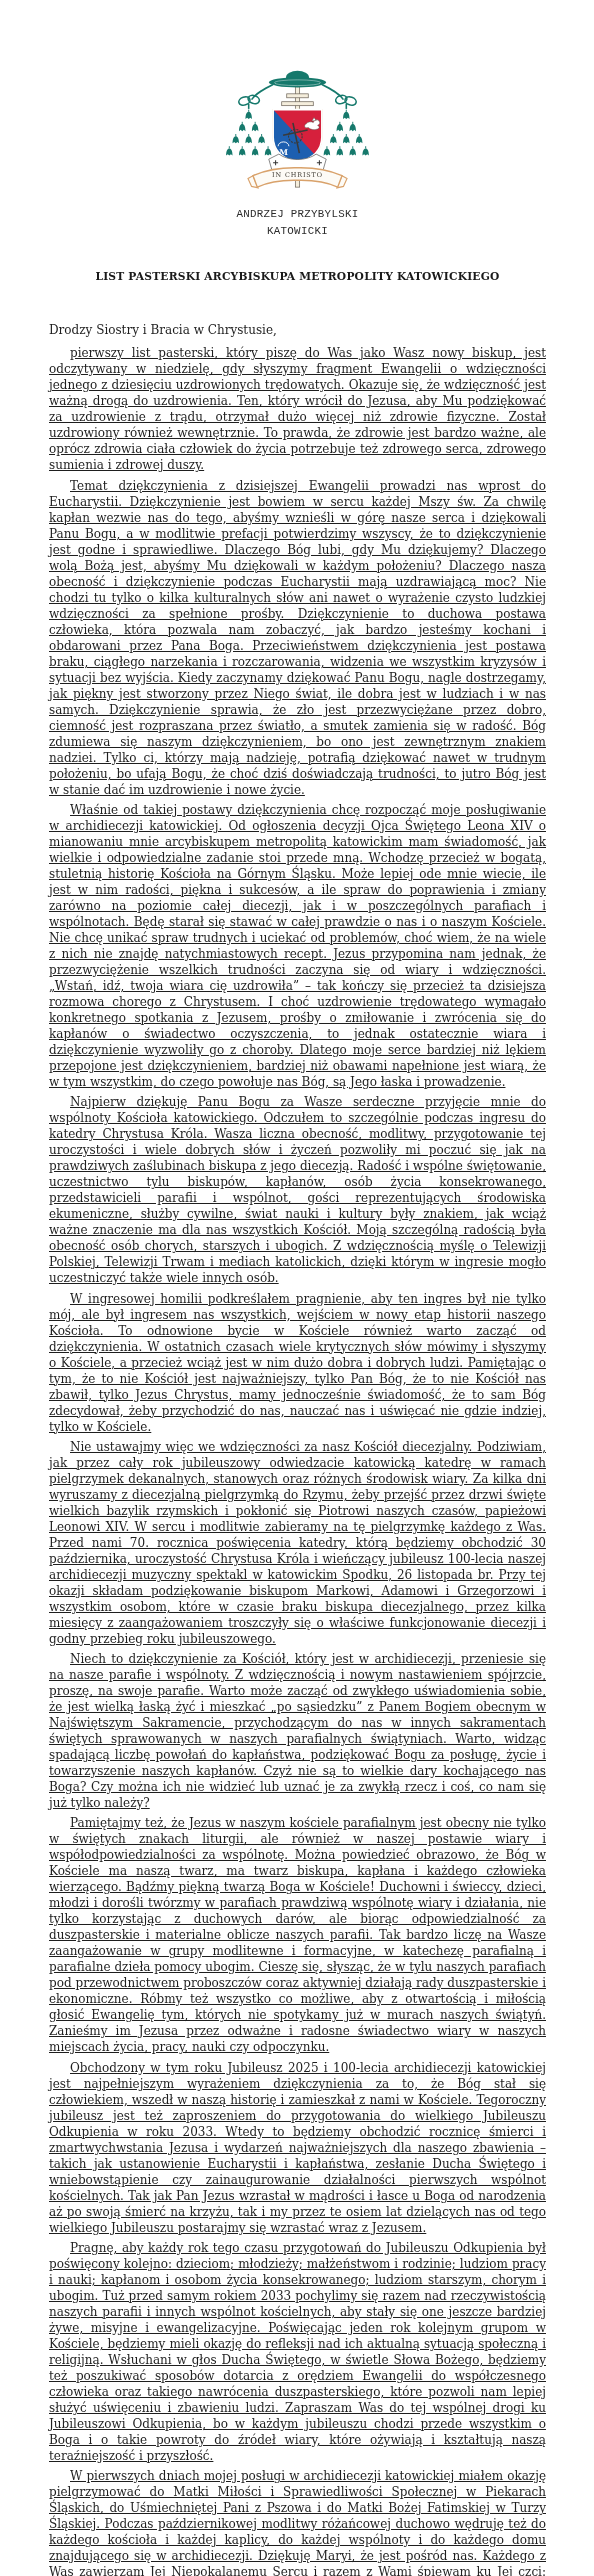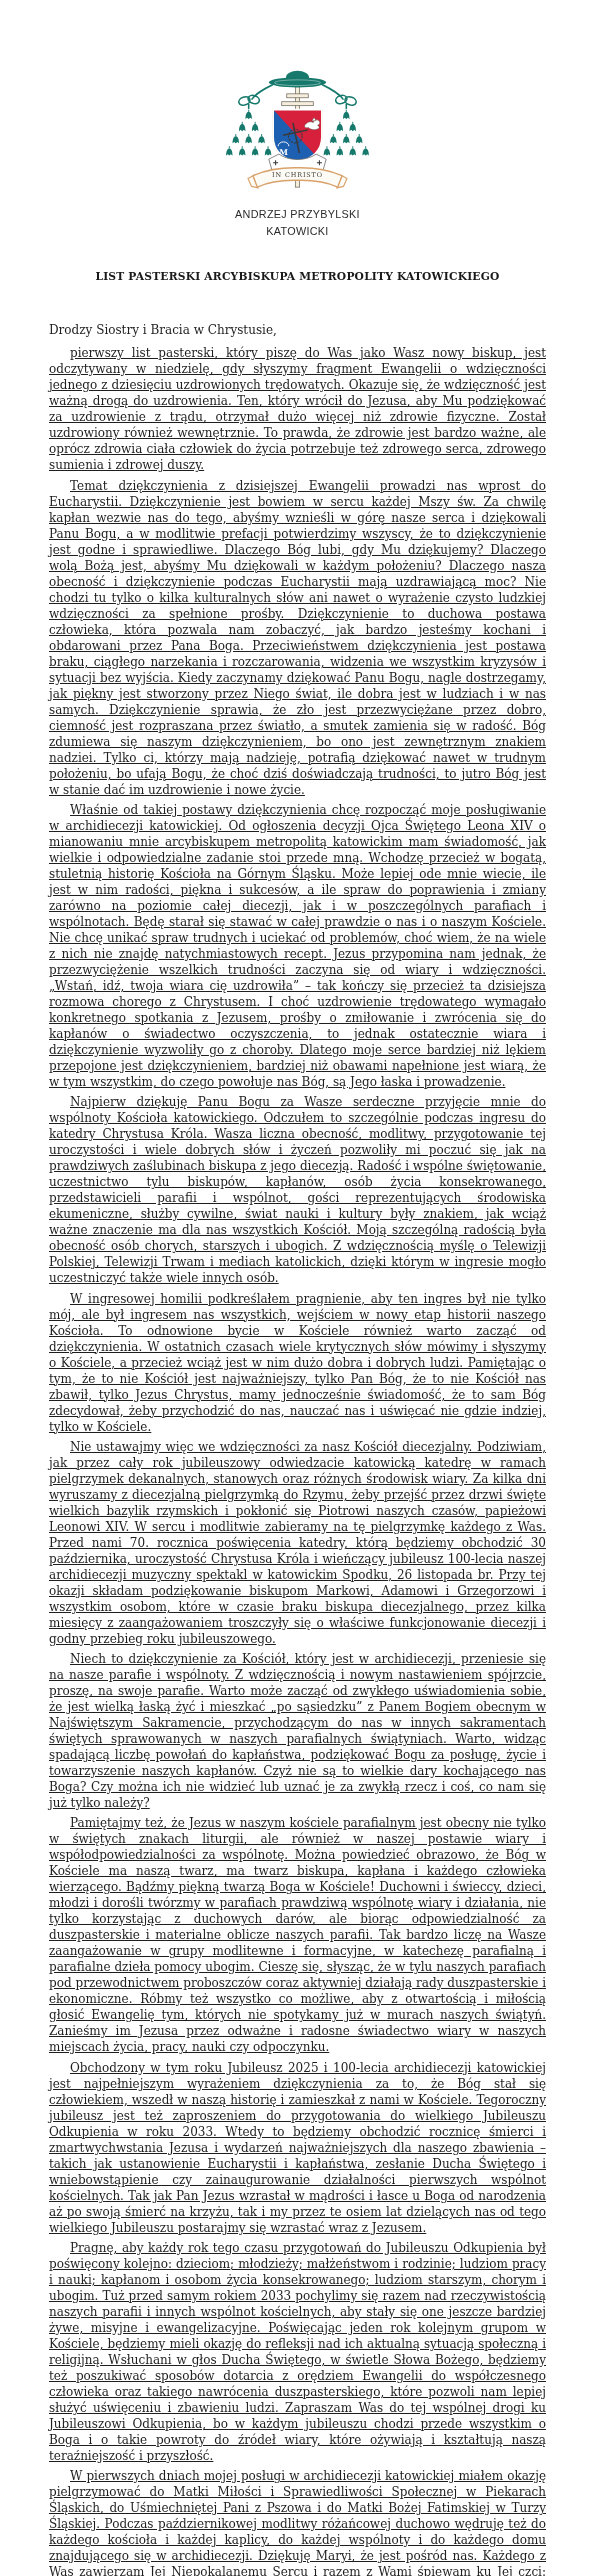--- a/index.html
+++ b/index.html
@@ -12,21 +12,21 @@
     overflow: hidden;
     box-sizing: border-box;
     padding: 68px 49px 0 49px;
     font-family: "DejaVu Serif", serif;
     color: #1e1e1e;
   }
   .crest-wrap { width: 100%; text-align: center; line-height: 0; }
   .letterhead {
     margin-top: 15.6px;
     text-align: center;
-    font-family: Liberation Sans, sans-serif;
+    font-family: Liberation Mono, monospace;
     font-size: 10.8px;
     line-height: 17px;
     letter-spacing: 0.3px;
     color: #2b2b2b;
   }
   .doc-title {
     margin-top: 30px;
     text-align: center;
     font-weight: bold;
     font-size: 10.7px;

